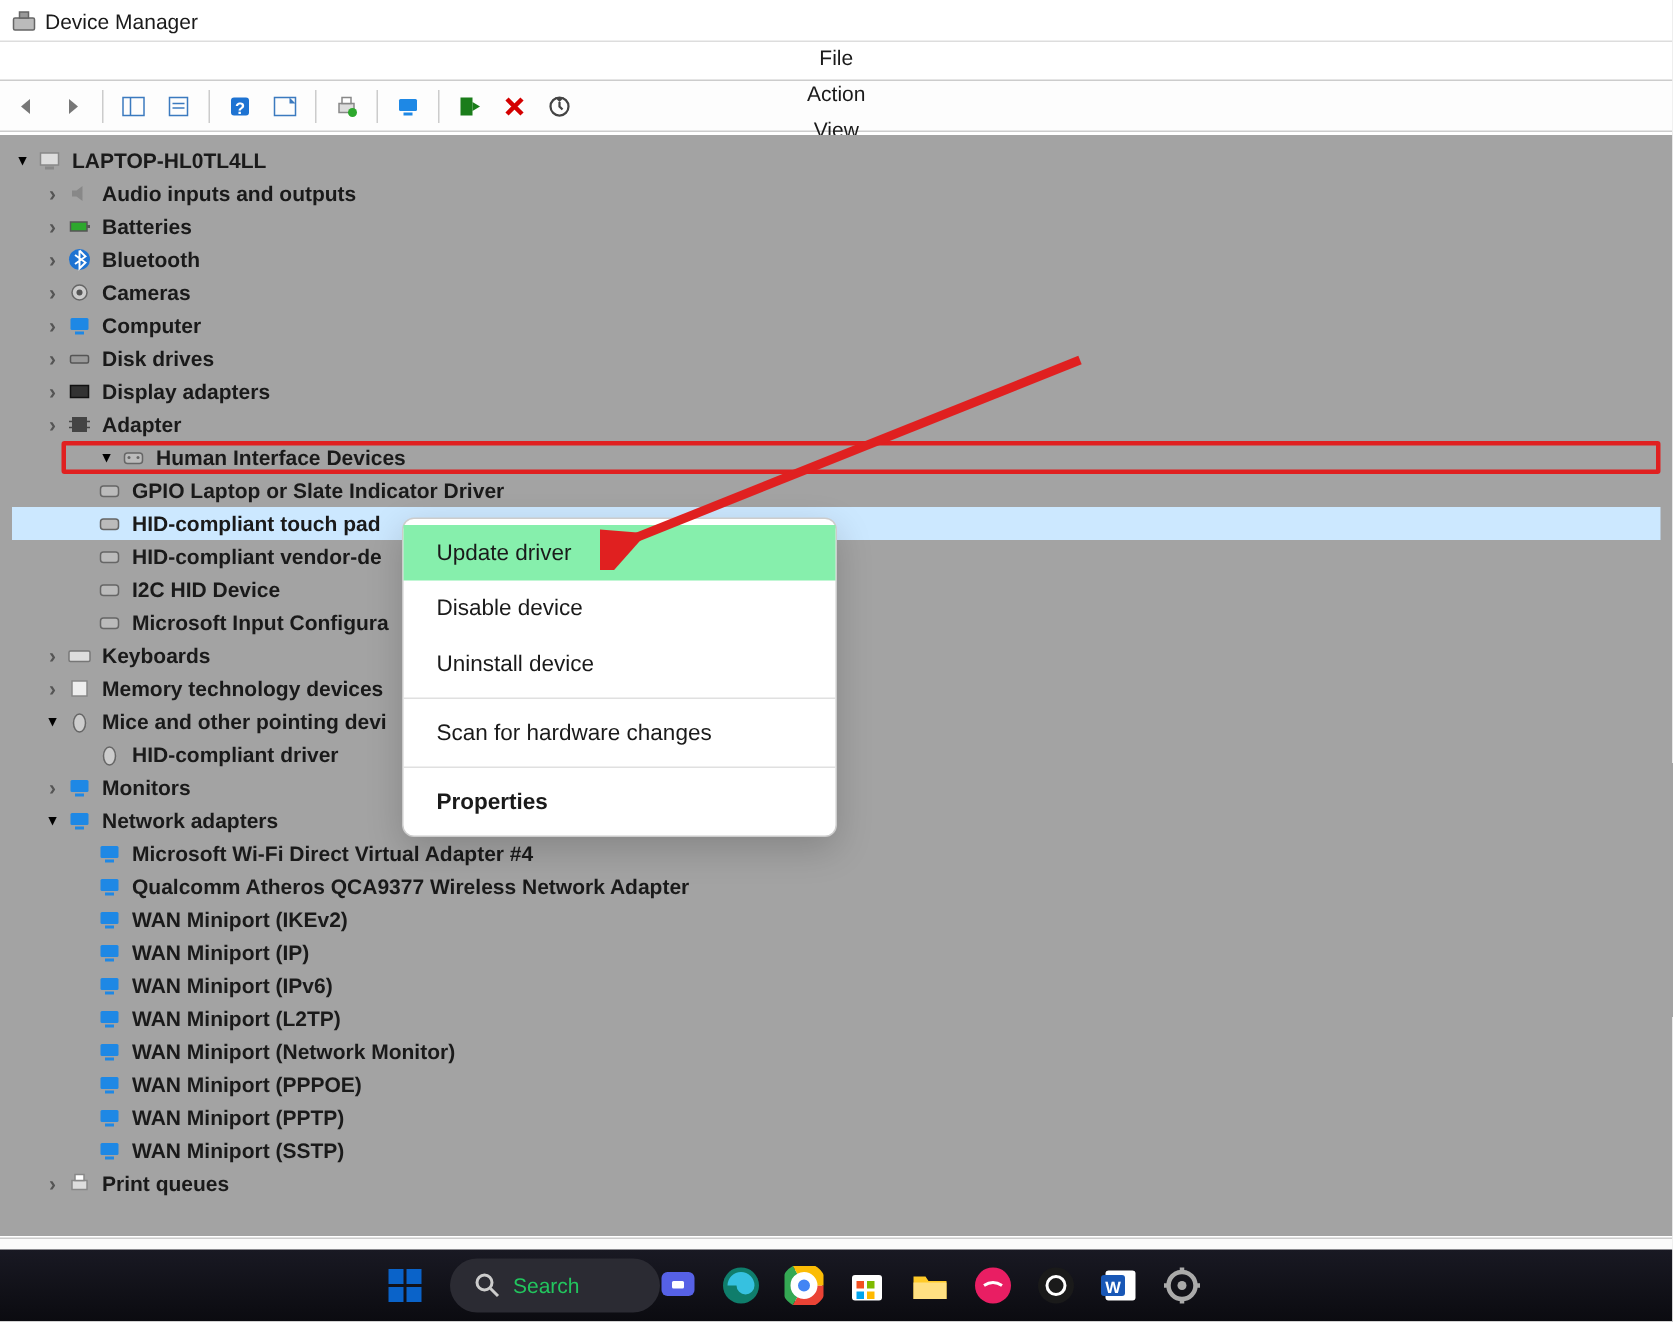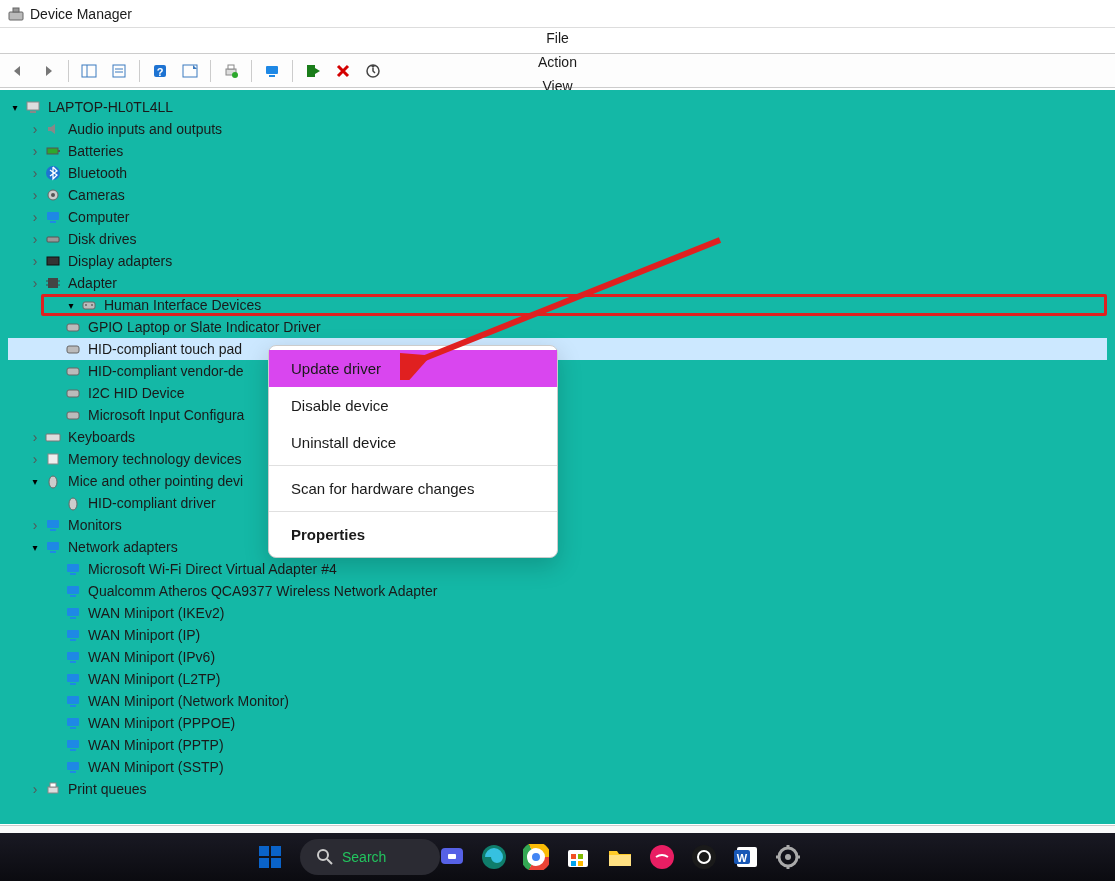--- a/index.html
+++ b/index.html
@@ -5,40 +5,40 @@
   * { box-sizing: border-box; }
   html, body { margin: 0; padding: 0; font-family: "Segoe UI", Tahoma, sans-serif; font-size: 14px; color: #1a1a1a; background: #fff; }
   .window { position: relative; width: 1115px; height: 881px; overflow: hidden; background: #fff; }
   .titlebar { display: flex; align-items: center; height: 28px; padding: 0 8px; border-bottom: 1px solid #ddd; gap: 6px; }
   .titlebar-icon { width: 16px; height: 16px; display:inline-flex; align-items:center; justify-content:center; }
   .menubar { display: flex; align-items: center; height: 26px; padding: 0 6px; border-bottom: 1px solid #ccc; gap: 4px; flex-direction: column; }
   .menu-item { padding: 2px 8px; cursor: default; }
   .toolbar { display:flex; align-items:center; height: 34px; padding: 0 4px; border-bottom: 1px solid #ccc; gap: 2px; background: #fdfdfd; }
   .tbtn { width: 28px; height: 26px; display:flex; align-items:center; justify-content:center; border:1px solid transparent; }
   .tsep { width:1px; height:22px; background:#ccc; margin:0 4px; }
-  .tree { position:absolute; top:90px; left:0; right:0; bottom:57px; overflow:auto; background:#14b8a6; padding:6px 8px; }
+  .tree { position:absolute; top:90px; left:0; right:0; bottom:57px; overflow:auto; background:#a3a3a3; padding:6px 8px;font-weight:bold; }
   .row { display:flex; align-items:center; height:22px; white-space:nowrap; }
   .row.sel { background:#cce8ff; }
   .row.hl { border:3px solid #e02020; border-radius:2px; padding-right:4px;margin-left:33px; }
   .chev { width:14px; text-align:center; color:#555; font-size:10px; cursor:default; user-select:none; }
   .chev.down::before { content:"▾"; color:#000; }
   .chev.right::before { content:"›"; font-size:14px; }
   .spacer { display:inline-block; }
   .nicon { width:18px; height:18px; margin:0 4px 0 2px; display:inline-flex; align-items:center; justify-content:center; }
   .label { padding:0 2px; }
   .statusbar { position:absolute; left:0; right:0; bottom:28px; height:28px; display:flex; align-items:center; padding:0 6px; border-top:1px solid #ccc; background:#fafafa; font-size:13px; }
   .taskbar { position:absolute; left:0; right:0; bottom:0; height:48px; background: linear-gradient(#191923,#0b0b10); display:flex; align-items:center; justify-content:center; gap:10px; }
   .tb-left { position:absolute; left:250px; display:flex; align-items:center; gap:10px; }
   .start-btn { width:40px; height:40px; display:flex; align-items:center; justify-content:center; }
   .search-box { display:flex; align-items:center; gap:8px; background:#2b2b33; border-radius:20px; height:36px; padding:0 16px; color:#ccc; min-width:140px; }
   .tb-icons { display:flex; align-items:center; gap:14px; margin-left:40px; }
   .tb-icon { width:28px; height:28px; border-radius:6px; display:flex; align-items:center; justify-content:center; }
   .ctxmenu { position:absolute; left:268px; top:345px; width:290px; background:#fff; border:1px solid #ccc; border-radius:8px; box-shadow:0 8px 24px rgba(0,0,0,.18); padding:4px 0; font-size:15px; }
   .ctx-item { padding:10px 22px; cursor:default; }
-  .ctx-item:hover, .ctx-item.hover { background:#d946ef; }
+  .ctx-item:hover, .ctx-item.hover { background:#86efac; }
   .ctx-sep { height:1px; background:#e0e0e0; margin:4px 0; }
   .ctx-item.bold { font-weight:600; }
   .arrow-annot { position:absolute; left:400px; top:230px; pointer-events:none; }
   svg { display:block; }
 </style>
 </head>
 <body>
 
 <div class="window">
 

